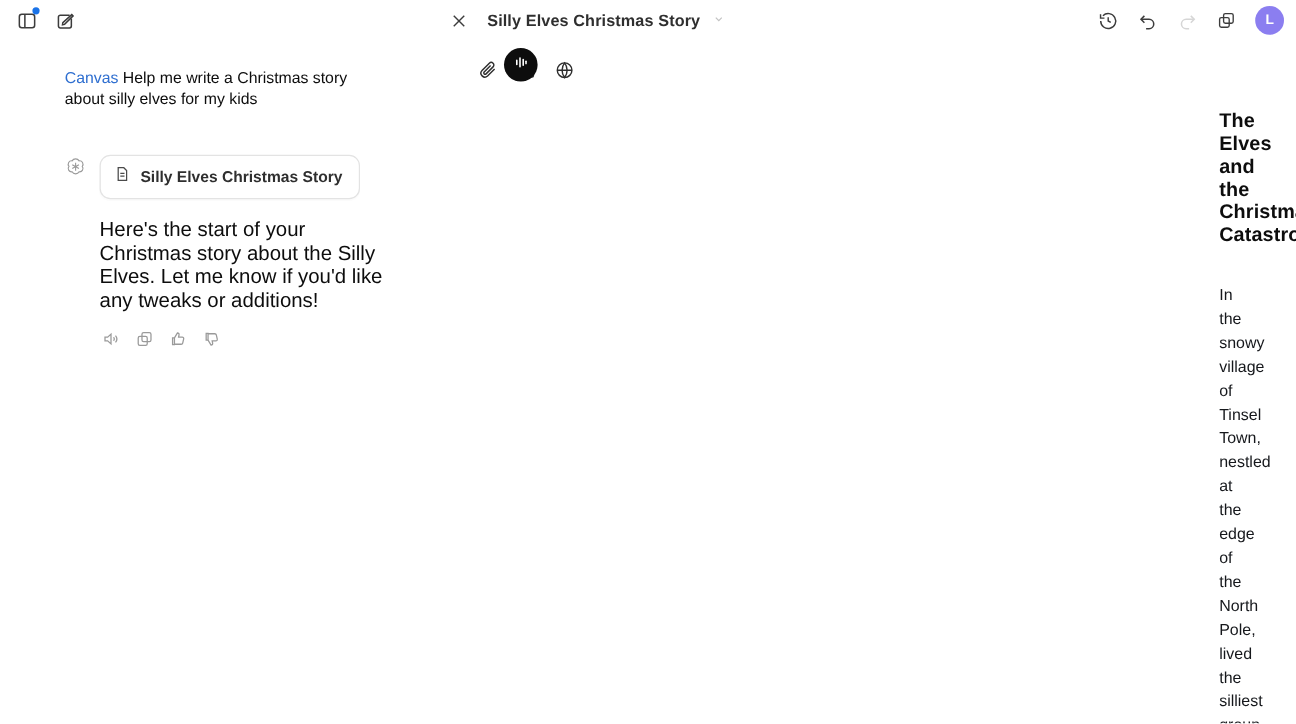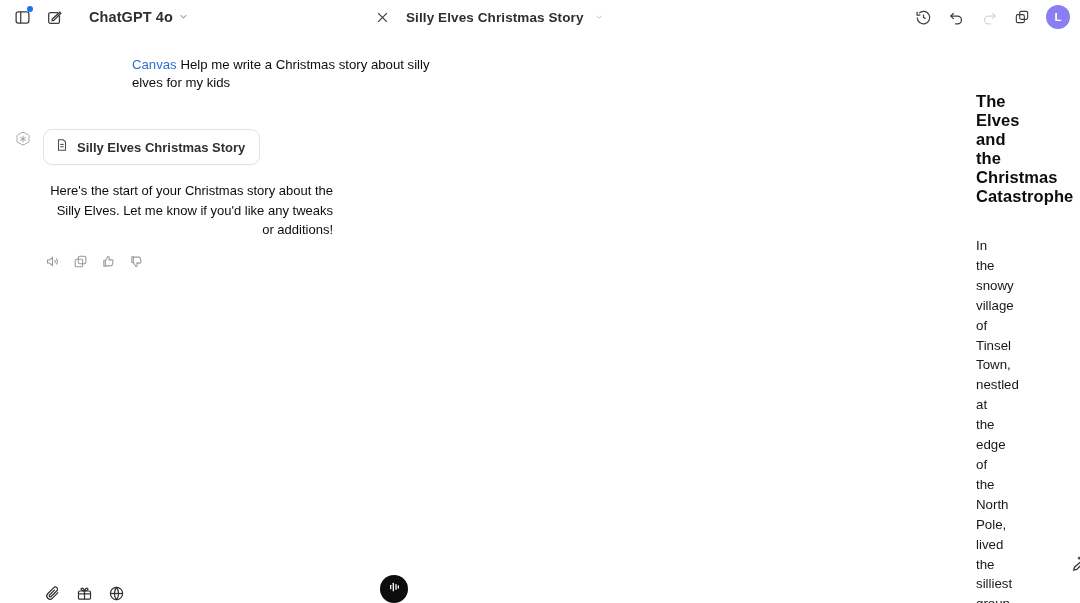--- a/index.html
+++ b/index.html
@@ -56,22 +56,23 @@
     font-size: 11.5px; font-weight: 600; cursor: pointer; margin-left: 5px;
   }
   .disabled { color: #d6d6d6; cursor: default; }
 
   
   .body { flex: 1; display: flex; min-height: 0; }
 
   
   .chat {
     width: 462px; flex: 0 0 462px;
-    position: relative; display: flex; flex-direction: column;
+    position: relative; display: flex; flex-direction: row;
     background: #ffffff;
+    margin-left: 40px;
   }
   .thread { flex: 1; padding: 22px 30px 0 14px; overflow: hidden; }
 
   .user-row { display: flex; justify-content: flex-end; }
   .user-msg {
     max-width: 300px; font-size: 13.2px; line-height: 17.5px;
     color: #0d0d0d; text-align: left;
   }
   .canvas-tag { color: #2f6fd0; }
 
@@ -79,22 +80,22 @@
   .oai-logo { width: 18px; height: 18px; flex: 0 0 18px; margin-top: 1px; color: #9b9b9b; }
   .assistant-body { flex: 1; }
   .doc-pill {
     display: inline-flex; align-items: center; gap: 8px;
     border: 1px solid #e3e3e3; border-radius: 9px;
     padding: 8px 14px 8px 11px; background: #fff;
     cursor: pointer; box-shadow: 0 1px 1px rgba(0,0,0,.02);
   }
   .doc-pill-label { font-size: 13px; font-weight: 600; color: #2f2f2f; }
   .assistant-text {
-    margin-top: 16px; font-size: 13px; line-height: 19.5px;
-    color: #0d0d0d; max-width: 290px; text-align: right;
+    margin-top: 16px; font-size: 17px; line-height: 19.5px;
+    color: #0d0d0d; max-width: 290px;
   }
   .msg-actions { display: flex; gap: 10px; margin-top: 13px; color: #9a9a9a; }
   .act {
     width: 18px; height: 18px; display: flex; align-items: center;
     justify-content: center; cursor: pointer; border-radius: 4px;
   }
 
   
   .composer { padding: 0 22px 0 30px; position: relative; }
   .composer-placeholder {
@@ -147,28 +148,20 @@
           <rect x="3" y="4" width="18" height="16" rx="3"></rect>
           <line x1="9.5" y1="4" x2="9.5" y2="20"></line>
         </svg>
         <span class="dot-badge"></span>
       </button>
       <button class="icon-btn">
         <svg width="17" height="17" viewBox="0 0 24 24" fill="none" stroke="currentColor" stroke-width="1.8">
           <path d="M19.5 4.5 L21 6 L11 16 L8.6 16.4 L9 14 Z"></path>
           <path d="M17 5.2 H6 a2.2 2.2 0 0 0-2.2 2.2 V18 a2.2 2.2 0 0 0 2.2 2.2 H16.8 a2.2 2.2 0 0 0 2.2-2.2 V9"></path>
         </svg>
-      </button>
-      <button class="model-btn">
-        <span class="model-name">ChatGPT 4o</span>
-        <span class="chev">
-          <svg width="11" height="11" viewBox="0 0 24 24" fill="none" stroke="currentColor" stroke-width="2.4">
-              <polyline points="6 9 12 15 18 9"></polyline>
-            </svg>
-        </span>
       </button>
     </div>
 
     <div class="tb-center">
       <button class="icon-btn">
         <svg width="15" height="15" viewBox="0 0 24 24" fill="none" stroke="currentColor" stroke-width="1.9">
             <line x1="5" y1="5" x2="19" y2="19"></line>
             <line x1="19" y1="5" x2="5" y2="19"></line>
           </svg>
       </button>

